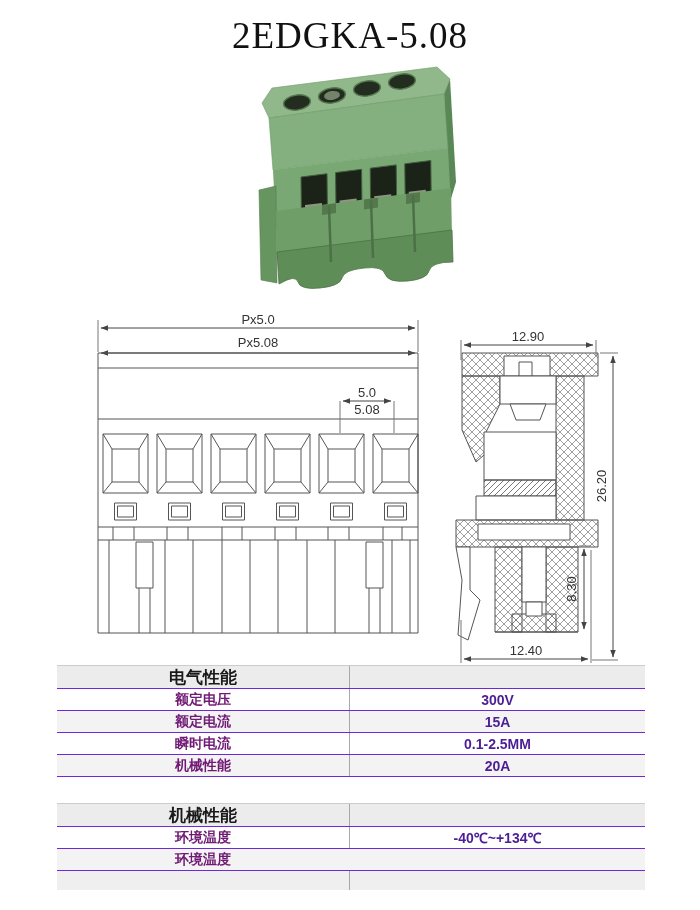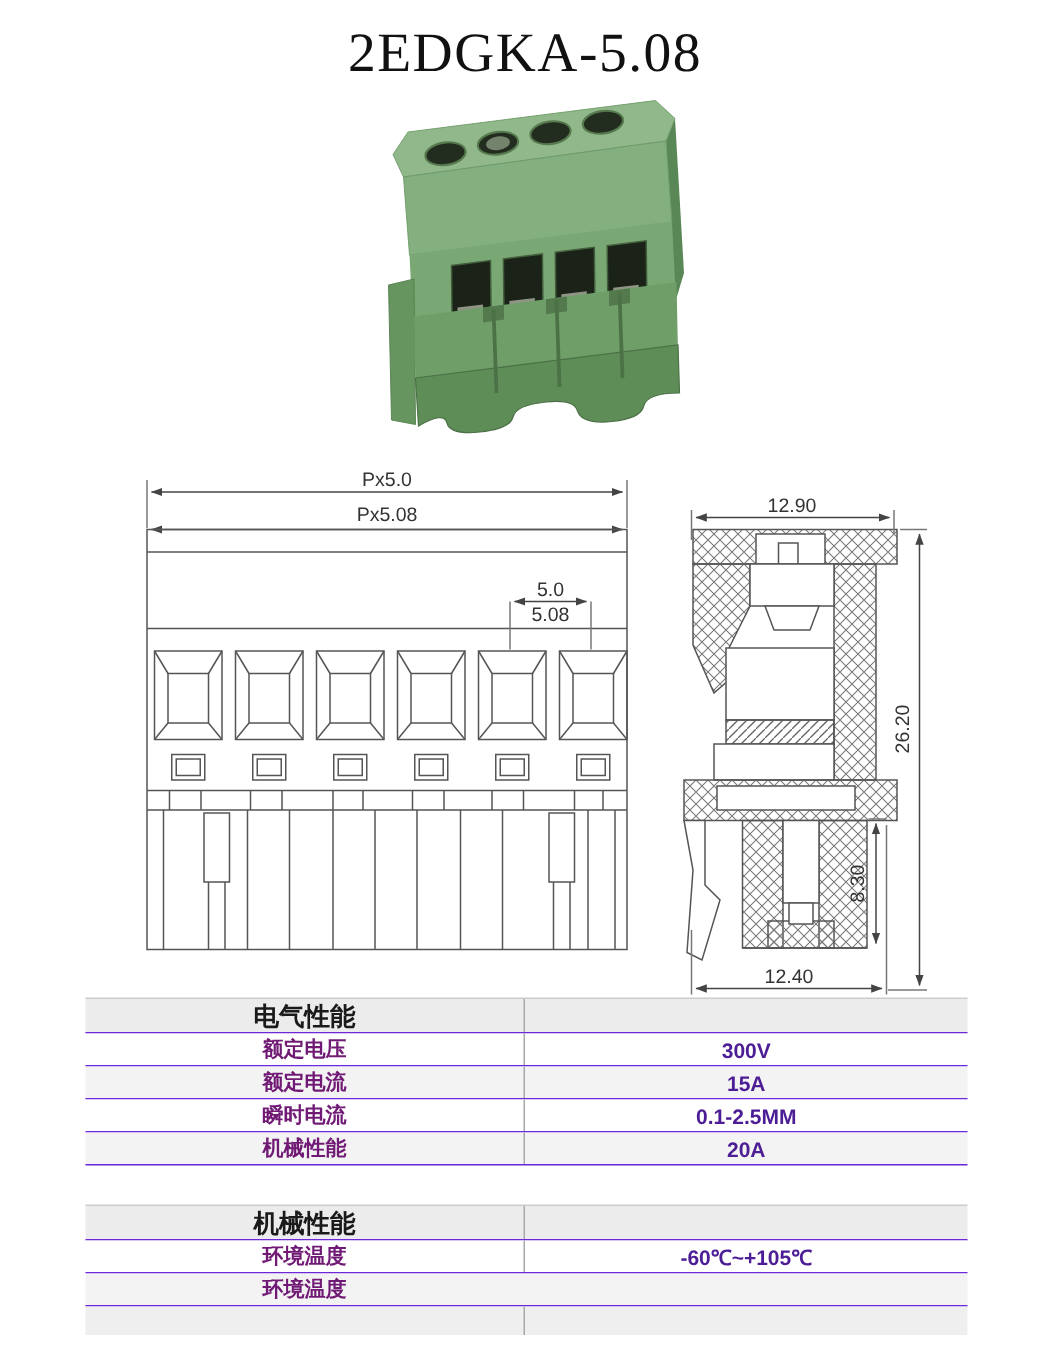--- a/index.html
+++ b/index.html
@@ -312,21 +312,21 @@
     </div>
   </div>
 
   <div class="spec-table" style="top:803px;">
     <div class="t-row head">
       <div class="cell-l">机械性能</div>
       <div class="cell-r"></div>
     </div>
     <div class="t-row">
       <div class="cell-l">环境温度</div>
-      <div class="cell-r">-60℃~+105℃</div>
+      <div class="cell-r">-40℃~+134℃</div>
     </div>
     <div class="t-row alt">
       <div class="cell-l">环境温度</div>
     </div>
     <div class="t-row empty">
       <div class="cell-l"></div>
       <div class="cell-r"></div>
     </div>
   </div>
 

